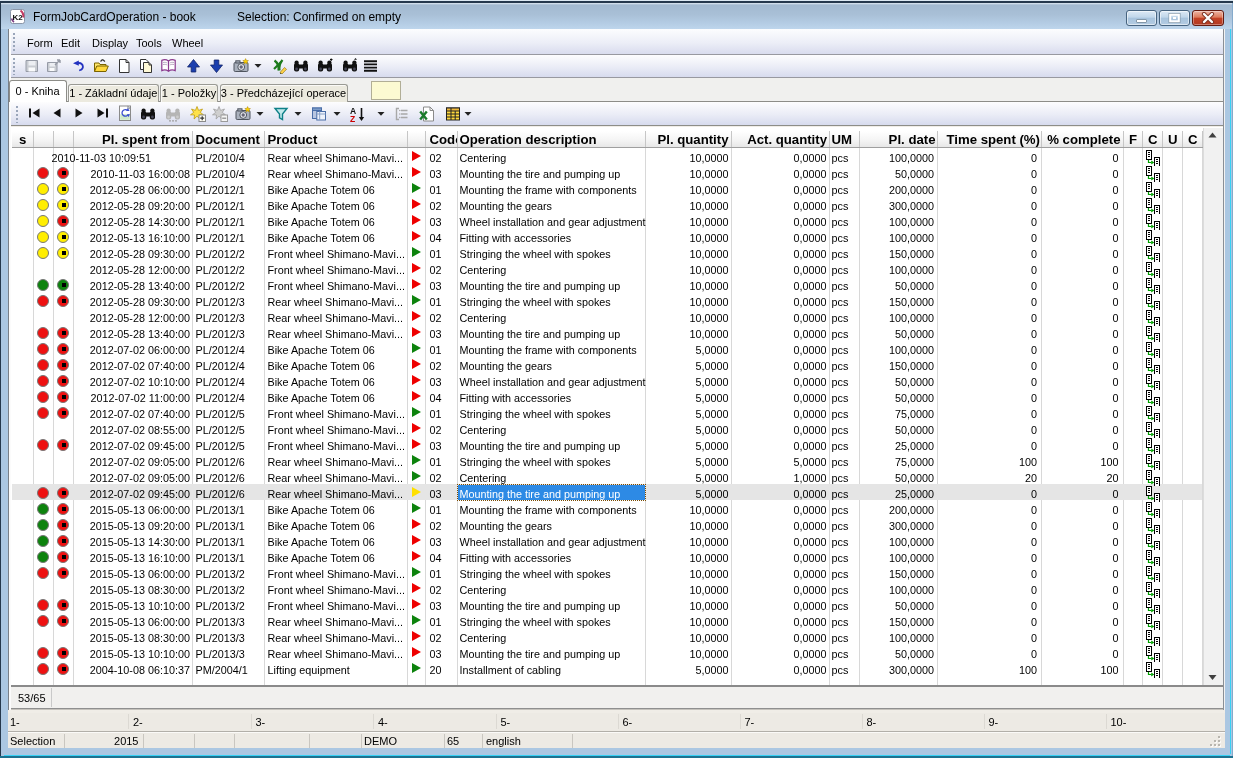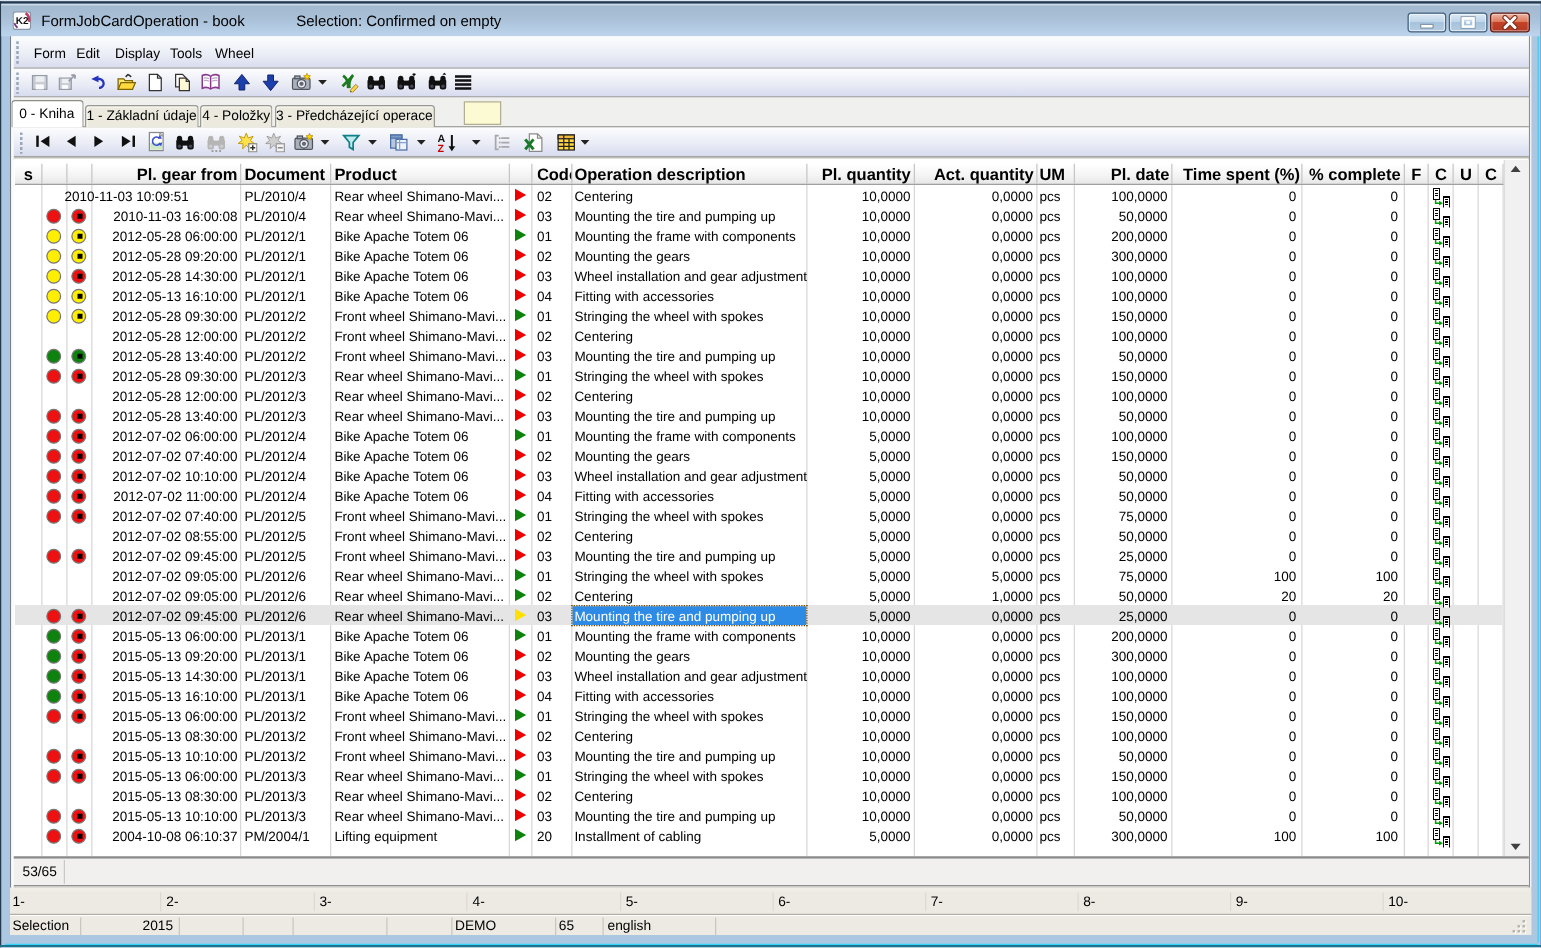--- a/index.html
+++ b/index.html
@@ -162,21 +162,21 @@
       <path d="M12 1.8 l3 0 l-1.5 -1.8 z" fill="#111"></path>
     </svg>
 <svg class="ab" style="left:363px;top:58px" width="15" height="16">
       <path d="M1 3.2h13M1 6.4h13M1 9.6h13M1 12.8h13" stroke="#111" stroke-width="1.9"></path>
     </svg>
 <div class="ab" style="left:11px;top:78px;width:1212px;height:24px;background:#f0f0ee"></div>
 <div class="ab" style="left:11px;top:101px;width:1212px;height:1px;background:#8d8d88"></div>
 <div class="ab" style="left:68px;top:83.5px;width:90.5px;height:18px;background:#eceadf;border:1px solid #9a9a94;border-bottom:none;border-radius:3px 3px 0 0;box-shadow:inset 1px 1px 0 #fbfaf7"></div>
 <div class="tx mi" style="left:68px;top:86.5px;width:90.5px;text-align:center">1 - Základní údaje</div>
 <div class="ab" style="left:160px;top:83.5px;width:58px;height:18px;background:#eceadf;border:1px solid #9a9a94;border-bottom:none;border-radius:3px 3px 0 0;box-shadow:inset 1px 1px 0 #fbfaf7"></div>
-<div class="tx mi" style="left:160px;top:86.5px;width:58px;text-align:center">4 - Položky</div>
+<div class="tx mi" style="left:160px;top:86.5px;width:58px;text-align:center">1 - Položky</div>
 <div class="ab" style="left:219.5px;top:83.5px;width:128.0px;height:18px;background:#eceadf;border:1px solid #9a9a94;border-bottom:none;border-radius:3px 3px 0 0;box-shadow:inset 1px 1px 0 #fbfaf7"></div>
 <div class="tx mi" style="left:219.5px;top:86.5px;width:128.0px;text-align:center">3 - Předcházející operace</div>
 <div class="ab" style="left:8.5px;top:79.5px;width:58px;height:22.5px;background:#fff;border:1px solid #8d8d88;border-bottom:none;border-radius:3px 3px 0 0"></div>
 <div class="tx mi" style="left:8.5px;top:84.5px;width:58px;text-align:center">0 - Kniha</div>
 <div class="ab" style="left:371px;top:80.5px;width:29.5px;height:19.5px;background:#fcfad2;border:1px solid #b1ae96"></div>
 <div class="ab" style="left:11px;top:102px;width:1212px;height:24px;background:linear-gradient(#fdfdfe,#eaecf6 55%,#d7dbee);border-bottom:1px solid #8d8d88"></div>
 <div class="gripv" style="left:16px;top:106px;height:17px"></div>
 <svg class="ab" style="left:27px;top:106px" width="15" height="14">
       <rect x="2" y="2.5" width="2" height="9" fill="#111"></rect>
       <polygon points="12.5,2.5 12.5,11.5 5.5,7" fill="#111"></polygon>
@@ -301,21 +301,21 @@
 <div class="vl" style="left:829px;top:131px;height:16px;background:#c6c6c6"></div>
 <div class="vl" style="left:859px;top:131px;height:16px;background:#c6c6c6"></div>
 <div class="vl" style="left:937px;top:131px;height:16px;background:#c6c6c6"></div>
 <div class="vl" style="left:1040.5px;top:131px;height:16px;background:#c6c6c6"></div>
 <div class="vl" style="left:1123px;top:131px;height:16px;background:#c6c6c6"></div>
 <div class="vl" style="left:1142px;top:131px;height:16px;background:#c6c6c6"></div>
 <div class="vl" style="left:1162px;top:131px;height:16px;background:#c6c6c6"></div>
 <div class="vl" style="left:1182px;top:131px;height:16px;background:#c6c6c6"></div>
 <div class="vl" style="left:1202px;top:131px;height:16px;background:#c6c6c6"></div>
 <div class="tx hd" style="left:19px;top:133px">s</div>
-<div class="tx hd" style="right:1043px;top:133px">Pl. gear from</div>
+<div class="tx hd" style="right:1043px;top:133px">Pl. spent from</div>
 <div class="tx hd" style="left:195.5px;top:133px">Document</div>
 <div class="tx hd" style="left:267.5px;top:133px">Product</div>
 <div class="tx hd" style="left:429.5px;top:133px;width:27px;overflow:hidden">Code</div>
 <div class="tx hd" style="left:459.5px;top:133px">Operation description</div>
 <div class="tx hd" style="right:504.5px;top:133px">Pl. quantity</div>
 <div class="tx hd" style="right:406px;top:133px">Act. quantity</div>
 <div class="tx hd" style="left:831.5px;top:133px">UM</div>
 <div class="tx hd" style="right:297.5px;top:133px">Pl. date</div>
 <div class="tx hd" style="right:193px;top:133px">Time spent (%)</div>
 <div class="tx hd" style="right:112.5px;top:133px">% complete</div>

